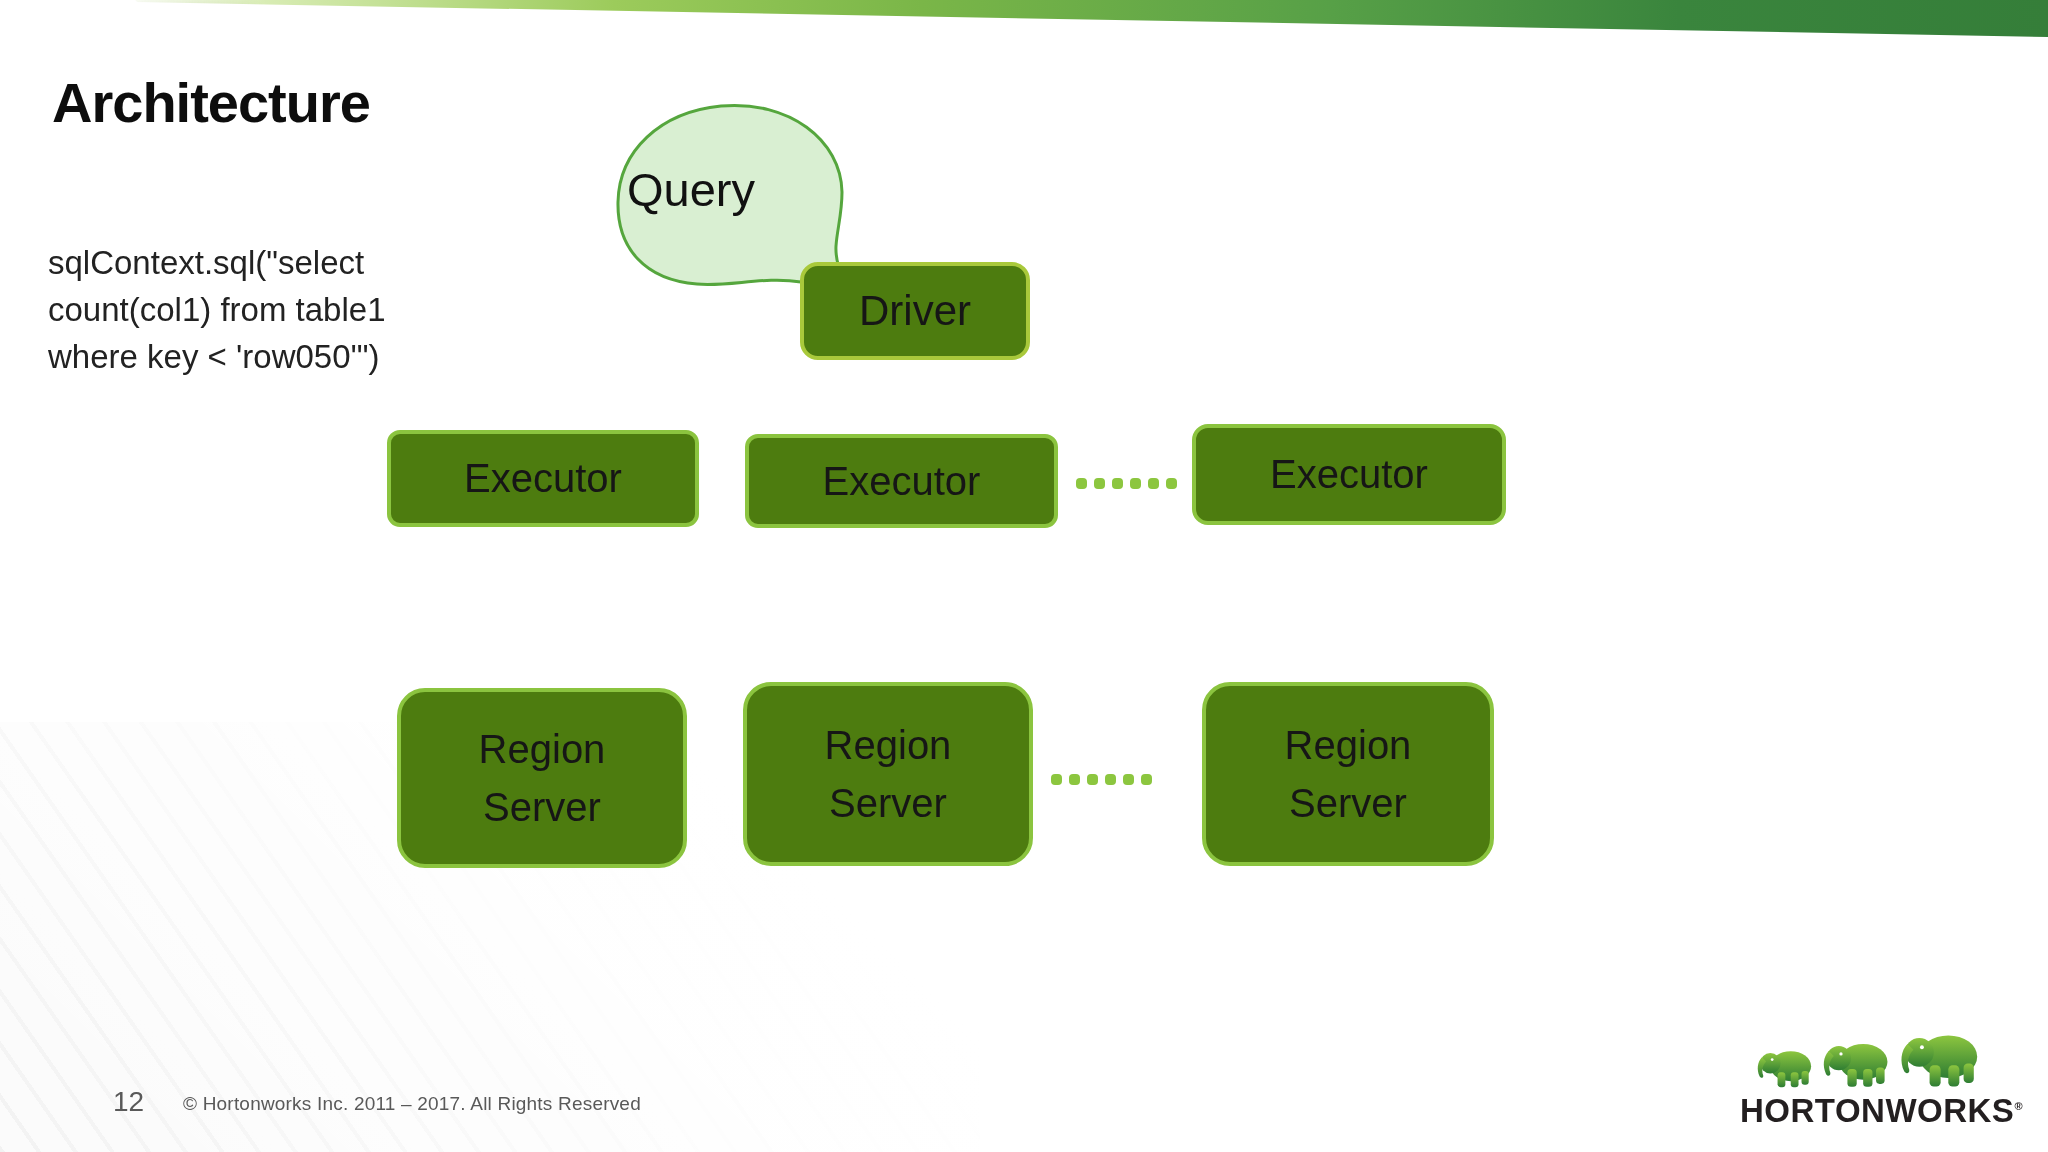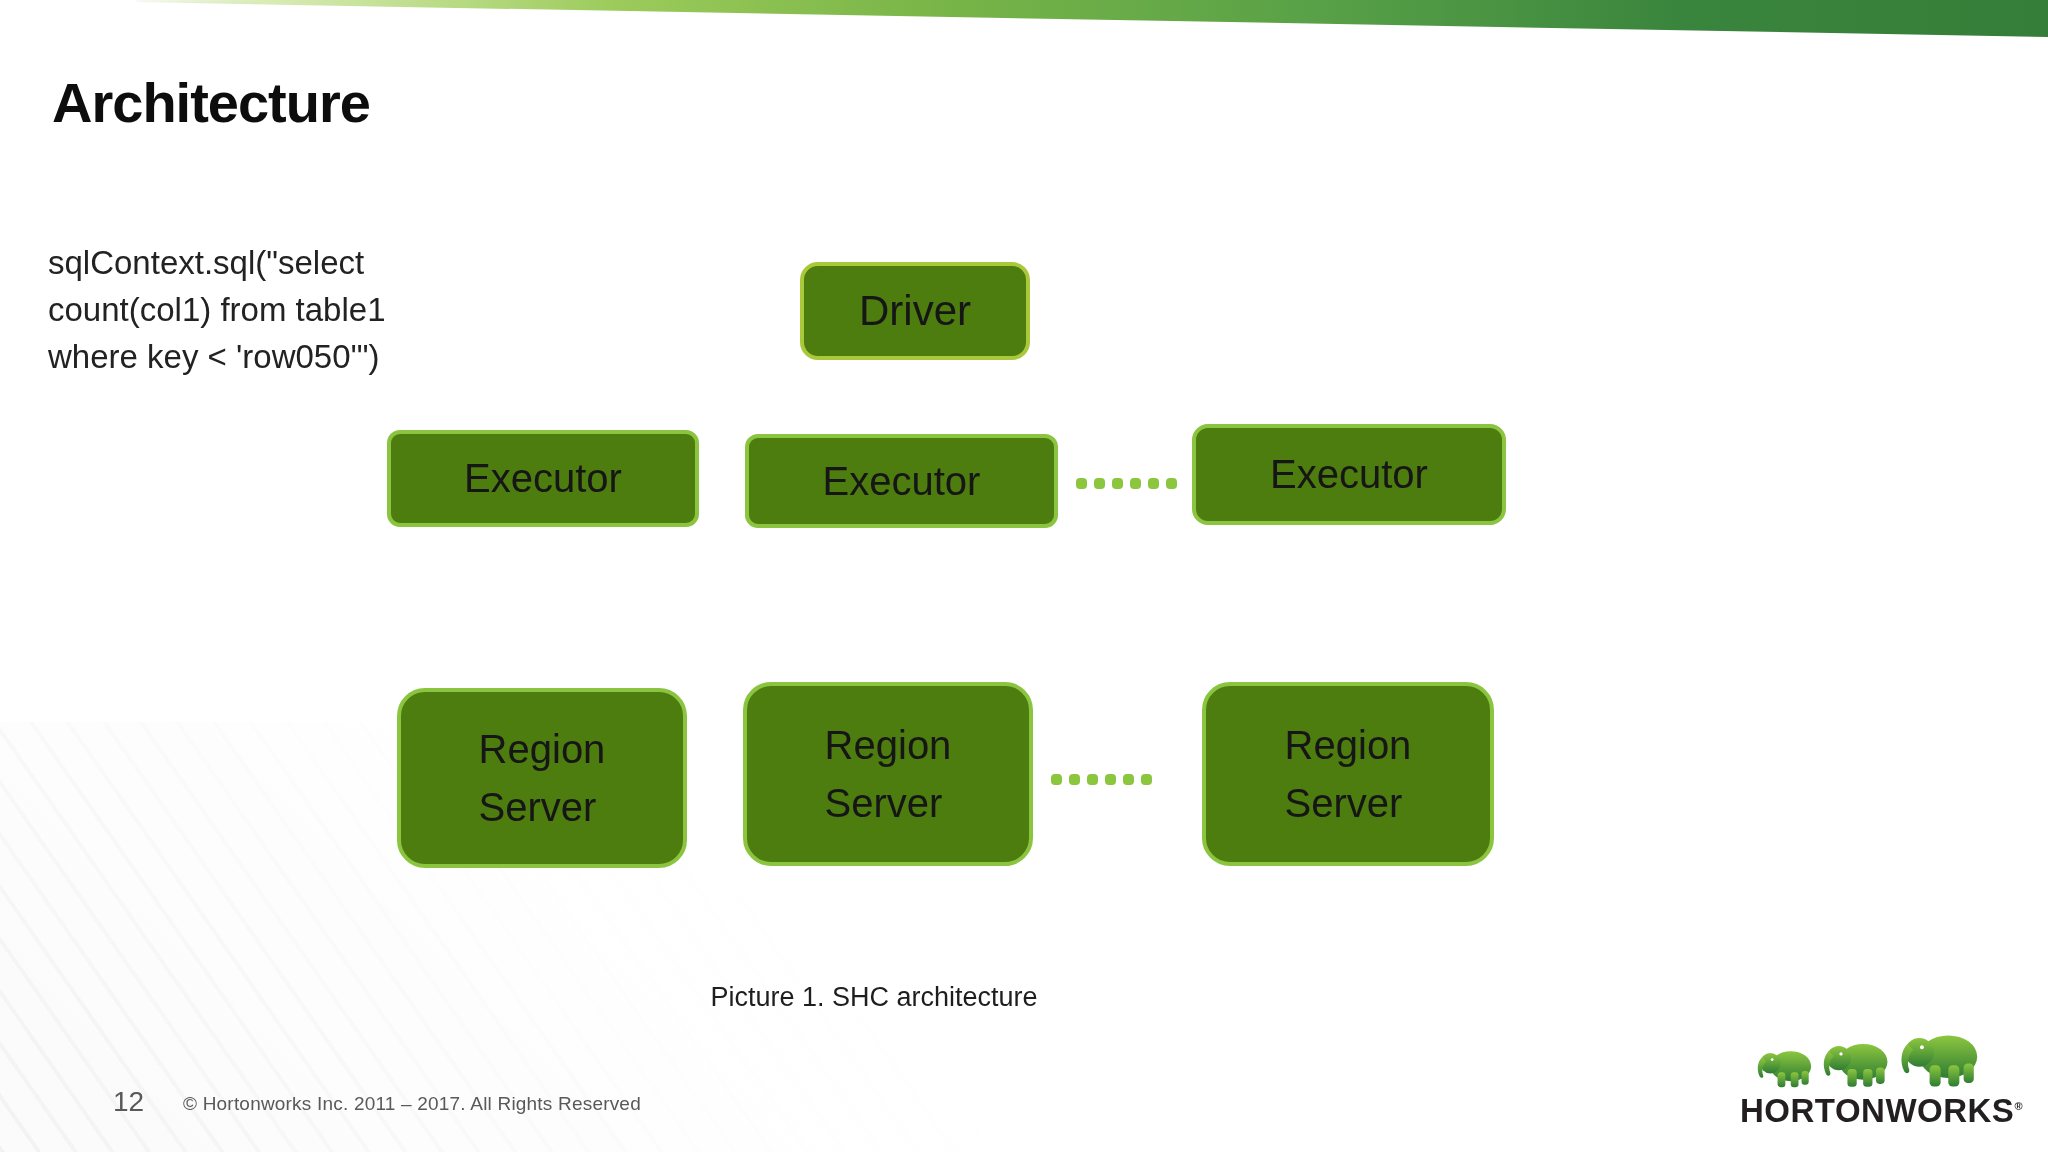--- a/index.html
+++ b/index.html
@@ -65,21 +65,21 @@
     box-sizing:border-box;
   }
   .node-driver{left:800px;top:262px;width:230px;height:98px;border-radius:18px;border-color:var(--driver-border-green,#a9c93b);font-size:42px;}
   .node-exec1{left:387px;top:430px;width:312px;height:97px;border-radius:13px;}
   .node-exec2{left:745px;top:434px;width:313px;height:94px;border-radius:13px;}
   .node-exec3{left:1192px;top:424px;width:314px;height:101px;border-radius:16px;}
   .node-region{border-radius:28px;}
   .node-rs1{left:397px;top:688px;width:290px;height:180px;}
   .node-rs2{left:743px;top:682px;width:290px;height:184px;}
   .node-rs3{left:1202px;top:682px;width:292px;height:184px;}
-  .two-line{white-space:pre-line;text-align:left;line-height:1.45;}
+  .two-line{white-space:pre-line;text-align:center;line-height:1.45;}
 
   
   .dots{position:absolute;display:flex;gap:7px;align-items:center;}
   .dots-exec{left:1076px;top:478px;}
   .dots-region{left:1051px;top:774px;}
   .dot{width:11px;height:11px;border-radius:4px;background:var(--dot-green,#8cc63f);}
 
   .caption{
     position:absolute;left:874px;top:982px;transform:translateX(-50%);
     font-size:27px;color:#1e1e1e;white-space:nowrap;
@@ -111,20 +111,29 @@
 
   <div class="top-band"></div>
   <div class="corner-texture"></div>
 
   <h1 class="page-title">Architecture</h1>
 
   <div class="sql-text">sqlContext.sql("select
 count(col1) from table1
 where key &lt; 'row050'")</div>
 
+  <div class="bubble-wrap">
+    <svg width="300" height="222" viewBox="0 0 300 222">
+      <path d="M136,10 C75,16 34,55 33,106 C32,152 60,184 112,188
+               C144,191 180,180 216,186 C240,190 262,199 276,209
+               C260,190 250,170 251,150 C252,134 257,118 257,96
+               C256,44 204,4 136,10 Z" fill="#d9efd2" stroke="#55a63d" stroke-width="3"></path>
+    </svg>
+    <div class="bubble-label">Query</div>
+  </div>
 
   <div class="node node-driver">
     <span>Driver</span>
   </div>
 
   <div class="node node-exec1">
     <span>Executor</span>
   </div>
   <div class="node node-exec2">
     <span>Executor</span>
@@ -155,21 +164,20 @@
       <span class="dot"></span>
       <span class="dot"></span>
       <span class="dot"></span>
       <span class="dot"></span>
     </div>
   <div class="node node-region node-rs3">
     <span class="two-line">Region
 Server</span>
   </div>
 
-  <div class="caption">Picture 1. SHC architecture</div>
 
   <div class="footer-page">12</div>
   <div class="footer-copy">© Hortonworks Inc. 2011 – 2017. All Rights Reserved</div>
 
   <div class="logo">
     <svg class="logo-elephants" width="228" height="70" viewBox="0 0 236 70">
       <defs>
         <linearGradient id="elegrad" x1="0" y1="0" x2="0" y2="1">
           <stop offset="0" stop-color="#8dc63f"></stop>
           <stop offset="1" stop-color="#2e7d33"></stop>

